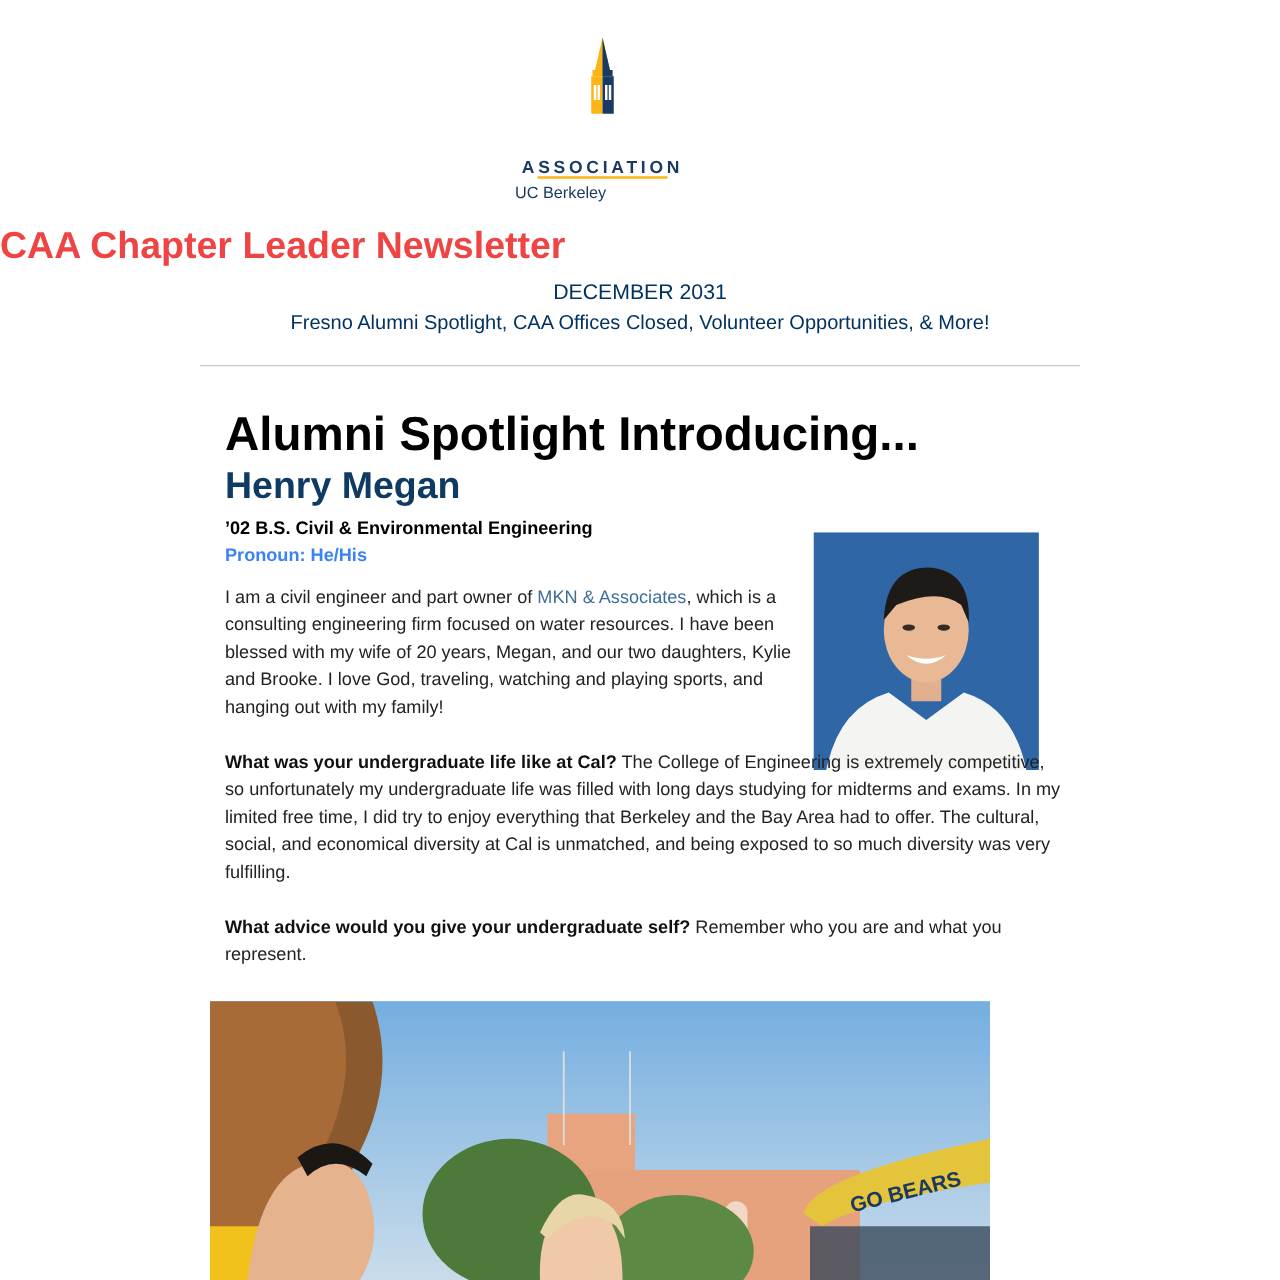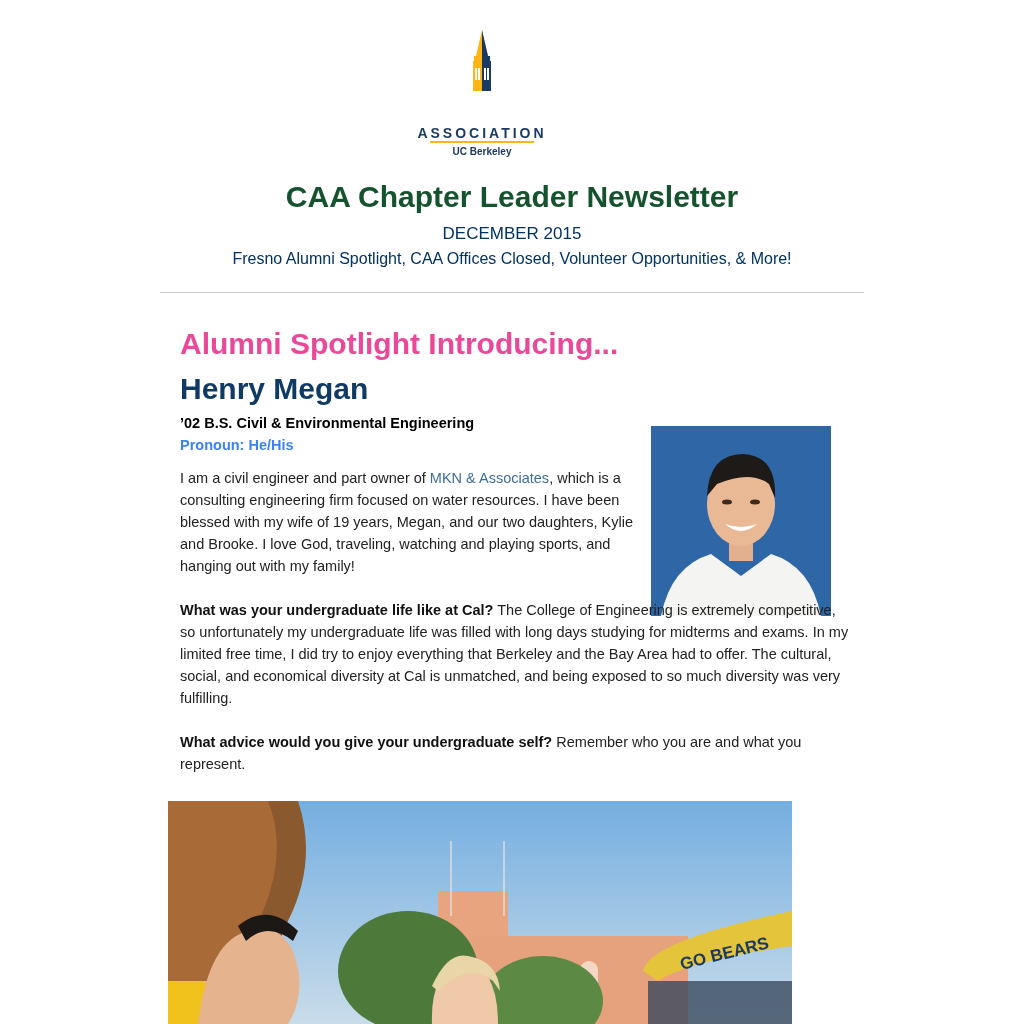--- a/index.html
+++ b/index.html
@@ -4,28 +4,28 @@
 <style>
   * { box-sizing: border-box; margin: 0; padding: 0; }
   html, body { width: 1024px; height: 1024px; overflow: hidden; background: #ffffff; }
   body { font-family: "Liberation Sans", sans-serif; color: #1a1a1a; position: relative; }
 
   .logo { position: absolute; left: 412px; top: 30px; width: 140px; height: 130px; }
   .logo svg { position: absolute; left: 54px; top: 0; }
   .logo-cal { position: absolute; left: 0; top: 62px; width: 140px; text-align: center; font-size: 29px; font-weight: bold; color: #1b3a63; letter-spacing: -1px; line-height: 32px; }
   .logo-assoc { position: absolute; left: 0; top: 95px; width: 140px; text-align: center; font-size: 14px; font-weight: bold; color: #1b3a63; letter-spacing: 3px; }
   .logo-rule { position: absolute; left: 18px; top: 111px; width: 104px; height: 2px; background: #fdb515; }
-  .logo-ucb { position: absolute; left: 0; top: 116px; width: 140px; text-align: center; font-size: 10px; font-weight: bold; color: #1b3a63; }
+  .logo-ucb { position: absolute; left: 0; top: 116px; width: 140px; text-align: left; font-size: 13px; font-weight: normal; color: #1b3a63; }
 
-  .title { position: absolute; left: 0; top: 180px; width: 1024px; text-align: center; font-size: 30px; font-weight: bold; color: #14532d; }
+  .title { position: absolute; left: 0; top: 180px; width: 1024px; font-size: 30px; font-weight: bold; color: #ef4444; }
   .date { position: absolute; left: 0; top: 224px; width: 1024px; text-align: center; font-size: 17px; color: #003262; }
   .subtitle { position: absolute; left: 0; top: 250px; width: 1024px; text-align: center; font-size: 16px; color: #003262; }
   .divider { position: absolute; left: 160px; top: 292px; width: 704px; height: 1px; background: #c8c8c8; }
 
-  .h1 { position: absolute; left: 180px; top: 327px; font-size: 30px; font-weight: bold; color: #ec4899; white-space: nowrap; }
+  .h1 { position: absolute; left: 180px; top: 327px; font-size: 38px; font-weight: bold; color: #000000; white-space: nowrap; }
   .h2 { position: absolute; left: 180px; top: 372px; font-size: 30px; font-weight: bold; color: #0e3a64; white-space: nowrap; }
   .degree { position: absolute; left: 180px; top: 415px; font-size: 14.5px; font-weight: bold; color: #000; }
   .pronoun { position: absolute; left: 180px; top: 437px; font-size: 14.5px; font-weight: bold; color: #3b82f6; }
 
   .headshot { position: absolute; left: 651px; top: 426px; width: 180px; height: 190px; background: #2d64a3; overflow: hidden; }
 
   .body-text { position: absolute; left: 180px; font-size: 14.5px; line-height: 22px; color: #222; }
   .p1 { top: 467px; width: 460px; }
   .p2 { top: 599px; width: 670px; }
   .p3 { top: 731px; width: 660px; }
@@ -49,21 +49,21 @@
     <rect x="12" y="38" width="2" height="12" fill="#ffffff"></rect>
     <rect x="18" y="38" width="2" height="12" fill="#ffffff"></rect>
     <rect x="21" y="38" width="2" height="12" fill="#ffffff"></rect>
   </svg>
   <div class="logo-assoc">ASSOCIATION</div>
   <div class="logo-rule"></div>
   <div class="logo-ucb">UC Berkeley</div>
 </div>
 
 <div class="title">CAA Chapter Leader Newsletter</div>
-<div class="date">DECEMBER 2015</div>
+<div class="date">DECEMBER 2031</div>
 <div class="subtitle">Fresno Alumni Spotlight, CAA Offices Closed, Volunteer Opportunities, &amp; More!</div>
 <div class="divider"></div>
 
 <div class="h1">Alumni Spotlight Introducing...</div>
 <div class="h2">Henry Megan</div>
 <div class="degree">’02 B.S. Civil &amp; Environmental Engineering</div>
 <div class="pronoun">Pronoun: He/His</div>
 
 <div class="headshot" title="Portrait of Henry Liang">
   <svg width="180" height="190" viewBox="0 0 180 190">
@@ -71,21 +71,21 @@
     <path d="M10 190 Q20 140 60 128 L90 150 L120 128 Q160 140 170 190 Z" fill="#f4f4f2"></path>
     <rect x="78" y="105" width="24" height="30" fill="#e2b08e"></rect>
     <ellipse cx="90" cy="78" rx="34" ry="42" fill="#e8b994"></ellipse>
     <path d="M56 70 Q58 28 92 28 Q126 30 124 72 L118 58 Q100 44 66 58 Z" fill="#1d1a18"></path>
     <path d="M74 98 Q90 112 106 98 Q90 104 74 98 Z" fill="#ffffff"></path>
     <ellipse cx="76" cy="76" rx="5" ry="2.5" fill="#3a2a20"></ellipse>
     <ellipse cx="104" cy="76" rx="5" ry="2.5" fill="#3a2a20"></ellipse>
   </svg>
 </div>
 
-<div class="body-text p1"><span>I am a civil engineer and part owner of </span><a class="link" href="#">MKN &amp; Associates</a><span>, which is a consulting engineering firm focused on water resources. I have been blessed with my wife of 19 years, Megan, and our two daughters, Kylie and Brooke. I love God, traveling, watching and playing sports, and hanging out with my family!</span></div>
+<div class="body-text p1"><span>I am a civil engineer and part owner of </span><a class="link" href="#">MKN &amp; Associates</a><span>, which is a consulting engineering firm focused on water resources. I have been blessed with my wife of 20 years, Megan, and our two daughters, Kylie and Brooke. I love God, traveling, watching and playing sports, and hanging out with my family!</span></div>
 
 <div class="body-text p2"><b>What was your undergraduate life like at Cal?</b><span> The College of Engineering is extremely competitive, so unfortunately my undergraduate life was filled with long days studying for midterms and exams.  In my limited free time, I did try to enjoy everything that Berkeley and the Bay Area had to offer.  The cultural, social, and economical diversity at Cal is unmatched, and being exposed to so much diversity was very fulfilling.</span></div>
 
 <div class="body-text p3"><b>What advice would you give your undergraduate self?</b><span> Remember who you are and what you represent.</span></div>
 
 <div class="photo" title="Henry Liang and companion at Memorial Stadium">
   <svg width="624" height="223" viewBox="0 0 624 223">
     <defs>
       <linearGradient id="sky" x1="0" y1="0" x2="0" y2="1">
         <stop offset="0" stop-color="#74aee0"></stop>

